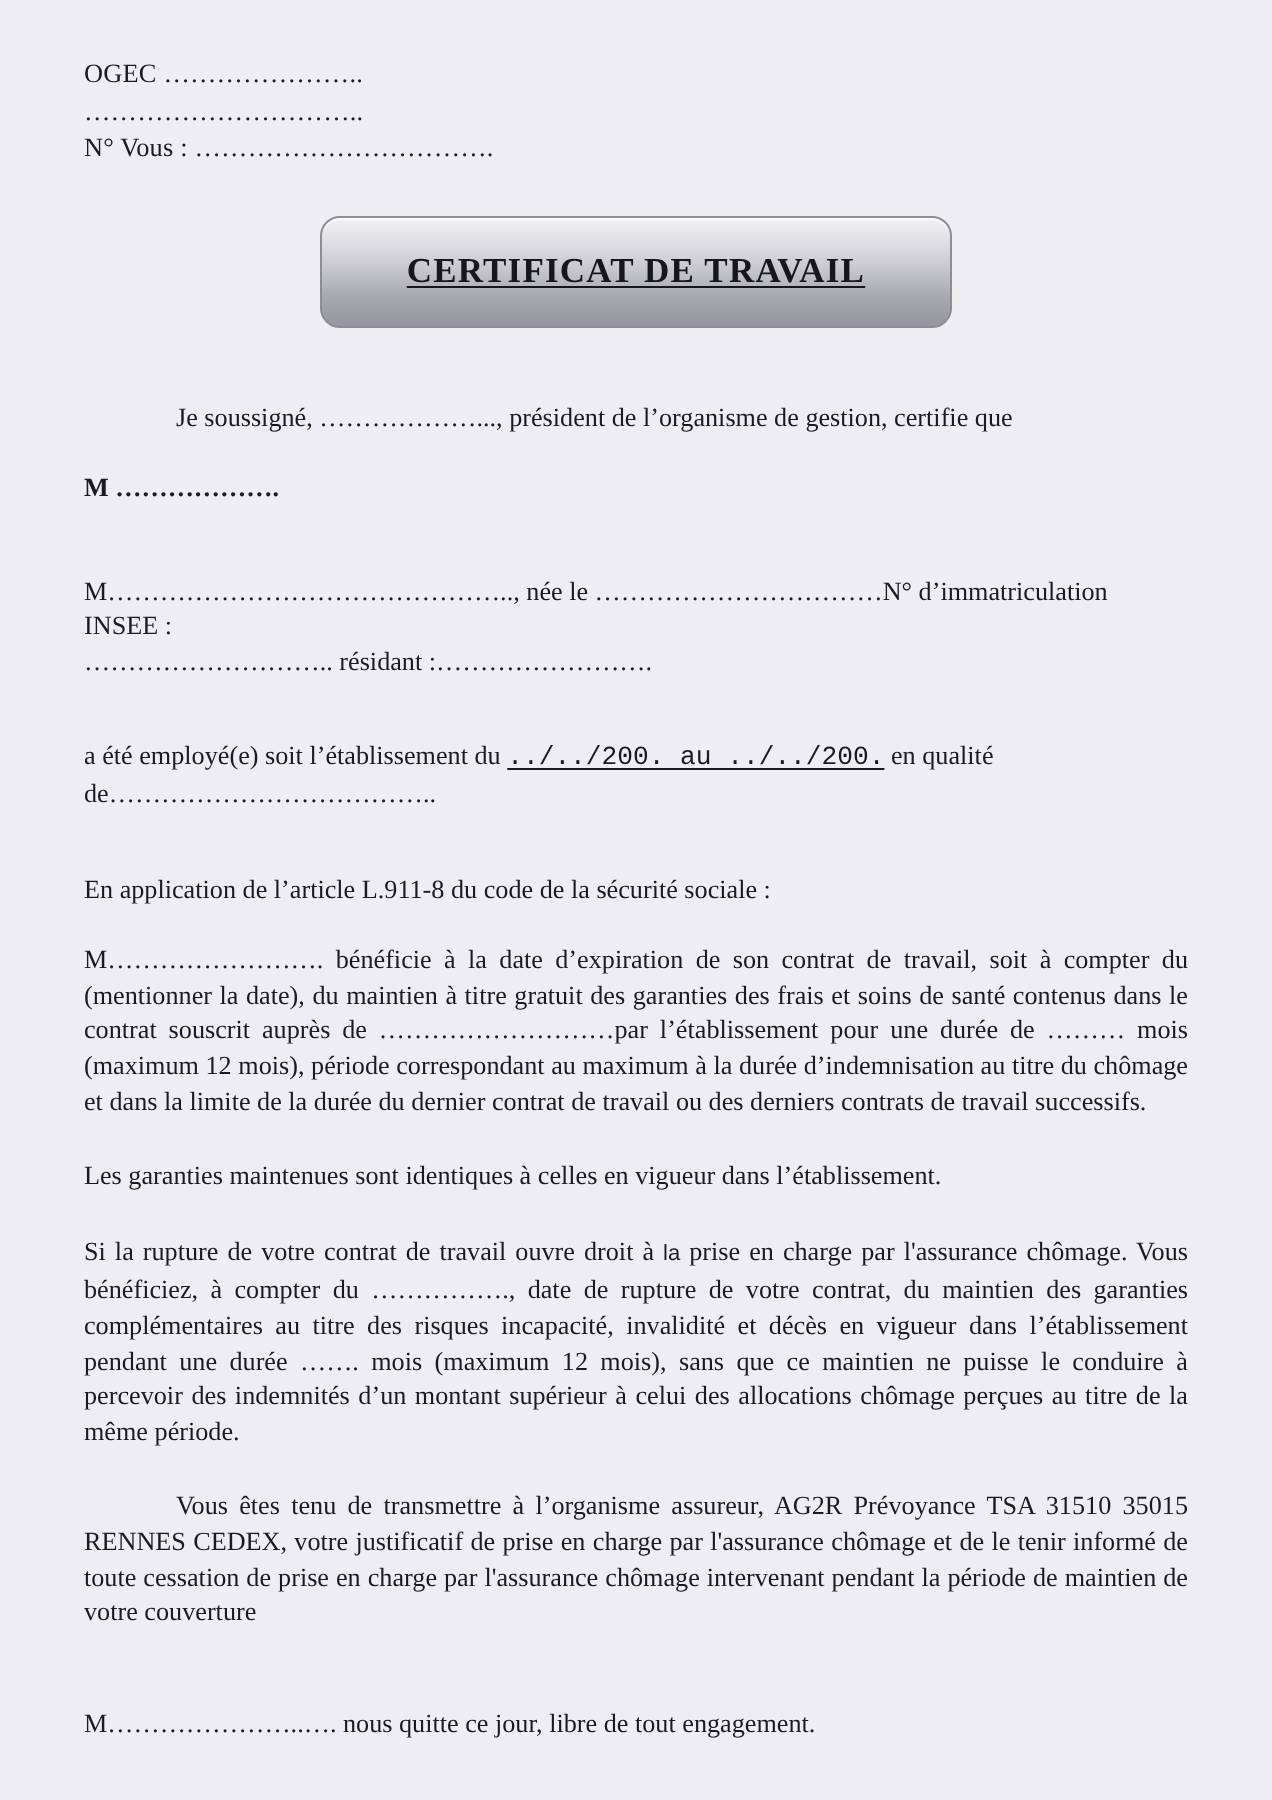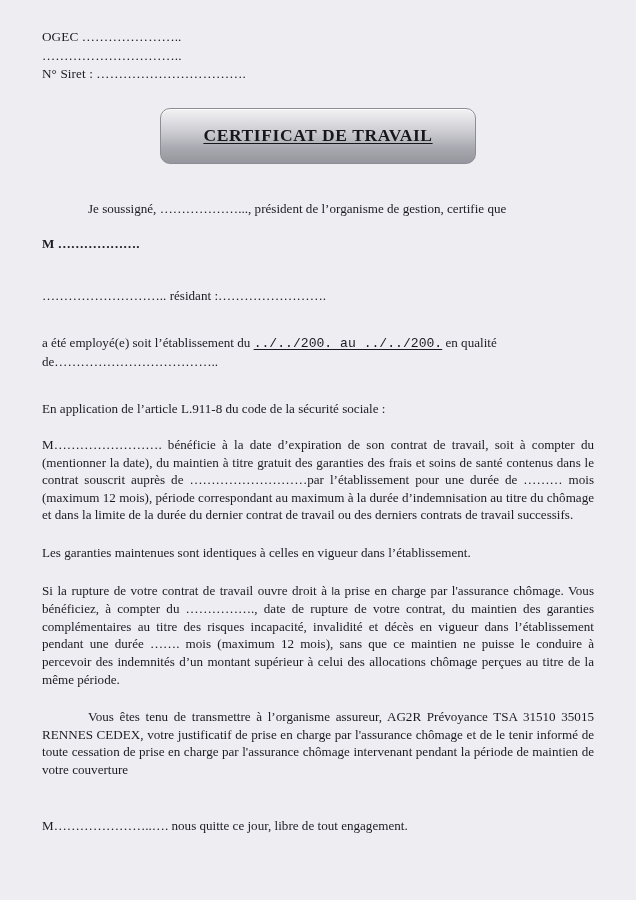--- a/index.html
+++ b/index.html
@@ -101,37 +101,38 @@
 </style>
 </head>
 <body>
 
 <div class="page">
   <div class="content">
 
     <div class="header-block">
       <div>OGEC …………………..</div>
       <div>…………………………..</div>
-      <div>N° Siret : …………………………….</div>
+      <div>N° Vous : …………………………….</div>
     </div>
 
     <div class="title-wrap">
       <div class="title-box">
         <span class="title-text">CERTIFICAT DE TRAVAIL</span>
       </div>
     </div>
 
     <div class="body-area">
 
       <p class="p-indent">Je soussigné, ………………..., président de l’organisme de gestion, certifie que</p>
       <div class="sp-18"></div>
       <p class="bold">M ……………….</p>
 
       <div class="sp-34"></div>
 
+      <p>M……………………………………….., née le ……………………………N° d’immatriculation INSEE :</p>
       <p>……………………….. résidant :…………………….</p>
 
       <div class="sp-30"></div>
 
       <p><span>a été employé(e) soit l’établissement du </span><span class="uline">../../200. au ../../200.</span><span>  en qualité de………………………………..</span></p>
 
       <div class="sp-30"></div>
 
       <p>En application de l’article L.911-8 du code de la sécurité sociale :</p>
 

